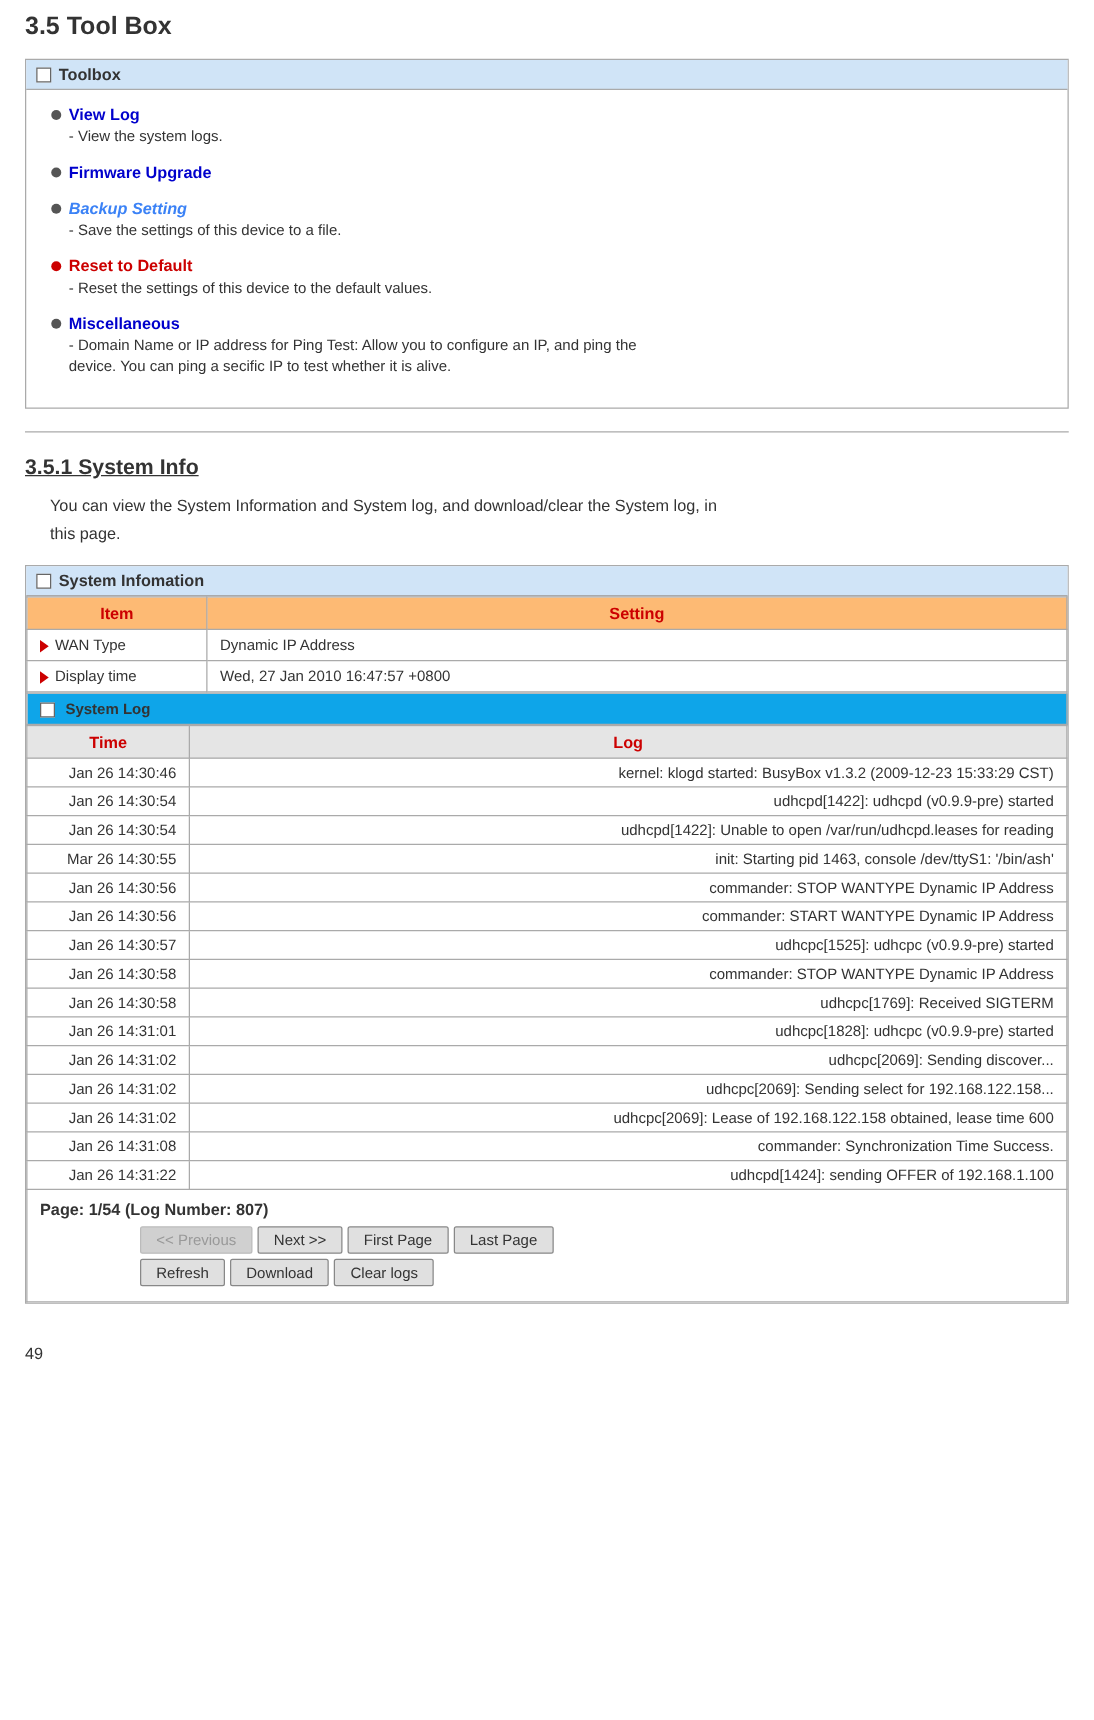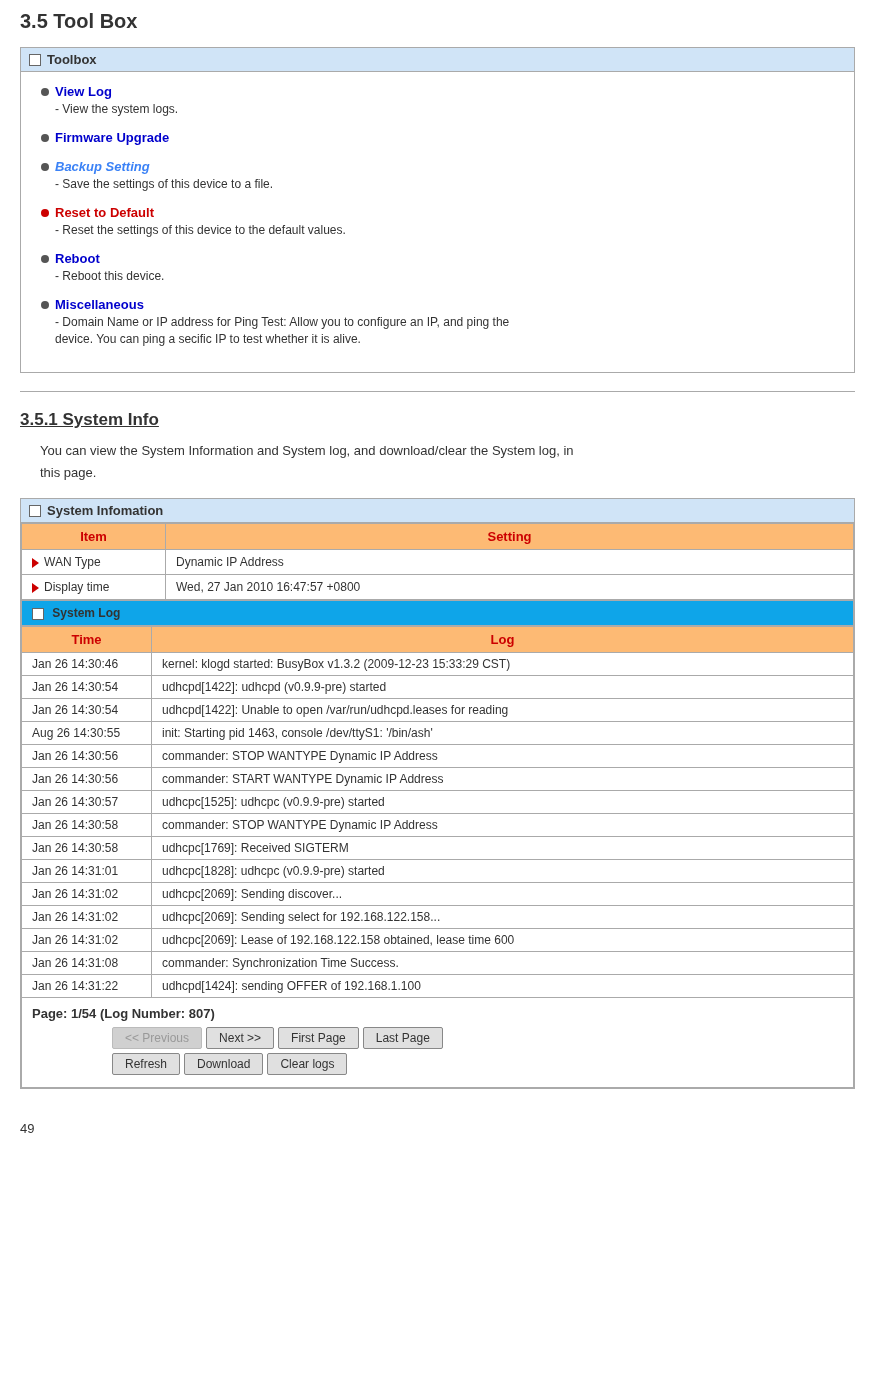--- a/index.html
+++ b/index.html
@@ -131,32 +131,33 @@
       border: 1px solid #666;
       background: #fff;
       margin-right: 5px;
       vertical-align: middle;
     }
     table.log-table {
       width: 100%;
       border-collapse: collapse;
     }
     table.log-table th {
-      background: #fdba74;
+      background: #e5e5e5;
       border: 1px solid #aaa;
       padding: 5px 10px;
       text-align: center;
       font-size: 13px;
       font-weight: bold;
       color: #c00;
     }
     table.log-table td {
       border: 1px solid #aaa;
       padding: 4px 10px;
       font-size: 12px;
+      text-align: right;
     }
     td.time-col { width: 130px; }
     .pagination-section {
       border: 1px solid #aaa;
       border-top: none;
       padding: 8px 10px;
       background: #fff;
     }
     .page-info {
       font-size: 13px;
@@ -229,27 +230,20 @@
     </div>
 
     <div class="toolbox-item">
       <div class="toolbox-item-title">
         <span class="bullet bullet-red"></span>
         <span style="color:#c00;cursor:pointer;">Reset to Default</span>
       </div>
       <div class="toolbox-item-desc">- Reset the settings of this device to the default values.</div>
     </div>
 
-    <div class="toolbox-item">
-      <div class="toolbox-item-title">
-        <span class="bullet"></span>
-        <span style="color:#00c;cursor:pointer;">Reboot</span>
-      </div>
-      <div class="toolbox-item-desc">- Reboot this device.</div>
-    </div>
 
     <div class="toolbox-item">
       <div class="toolbox-item-title">
         <span class="bullet"></span>
         <span style="color:#00c;cursor:pointer;">Miscellaneous</span>
       </div>
       <div class="toolbox-item-desc">- Domain Name or IP address for Ping Test: Allow you to configure an IP, and ping the</div>
       <div class="toolbox-item-desc">device. You can ping a secific IP to test whether it is alive.</div>
     </div>
 
@@ -318,21 +312,21 @@
         </tr>
         <tr>
           <td class="time-col">Jan 26 14:30:54</td>
           <td>udhcpd[1422]: udhcpd (v0.9.9-pre) started</td>
         </tr>
         <tr>
           <td class="time-col">Jan 26 14:30:54</td>
           <td>udhcpd[1422]: Unable to open /var/run/udhcpd.leases for reading</td>
         </tr>
         <tr>
-          <td class="time-col">Aug 26 14:30:55</td>
+          <td class="time-col">Mar 26 14:30:55</td>
           <td>init: Starting pid 1463, console /dev/ttyS1: '/bin/ash'</td>
         </tr>
         <tr>
           <td class="time-col">Jan 26 14:30:56</td>
           <td>commander: STOP WANTYPE Dynamic IP Address</td>
         </tr>
         <tr>
           <td class="time-col">Jan 26 14:30:56</td>
           <td>commander: START WANTYPE Dynamic IP Address</td>
         </tr>

